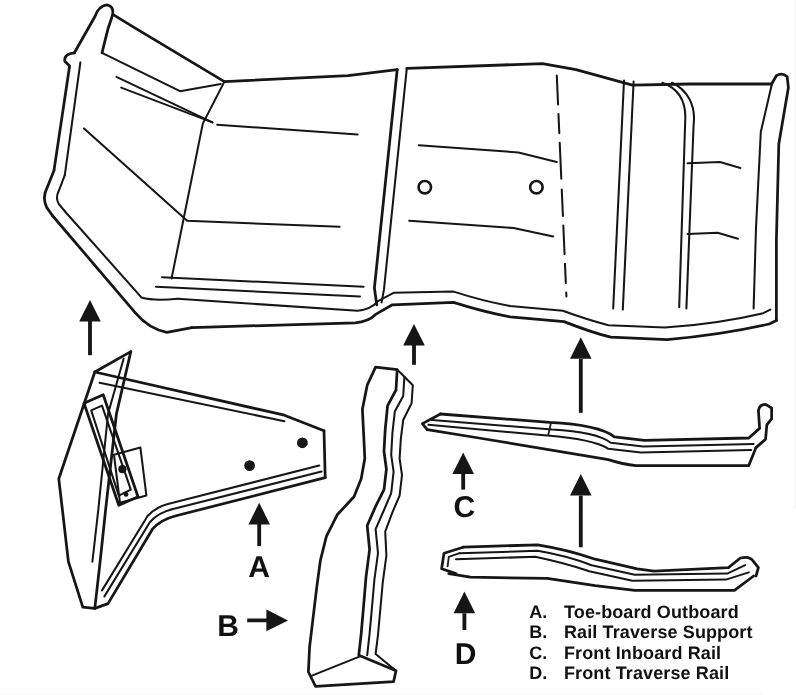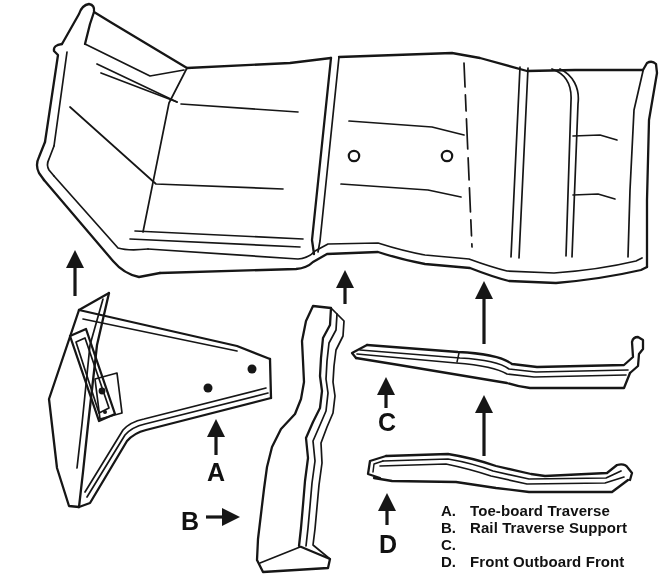--- a/index.html
+++ b/index.html
@@ -166,28 +166,29 @@
     <g>
       <path class="shaft" d="M 387,525 L 387,511"></path>
       <polygon class="head" points="387,493 378,511 396,511"></polygon>
       <text class="callout-letter" x="388" y="553" text-anchor="middle">D</text>
     </g>
   </svg>
 
   <div class="legend">
     <div class="legend-row">
       <span class="legend-key">A.</span>
-      <span class="legend-label">Toe-board Traverse</span>
+      <span class="legend-label">Toe-board Outboard</span>
     </div>
     <div class="legend-row">
       <span class="legend-key">B.</span>
       <span class="legend-label">Rail Traverse Support</span>
     </div>
     <div class="legend-row">
       <span class="legend-key">C.</span>
+      <span class="legend-label">Front Inboard Rail</span>
     </div>
     <div class="legend-row">
       <span class="legend-key">D.</span>
-      <span class="legend-label">Front Outboard Front</span>
+      <span class="legend-label">Front Traverse Rail</span>
     </div>
   </div>
 
 </div>
 
 </body></html>

